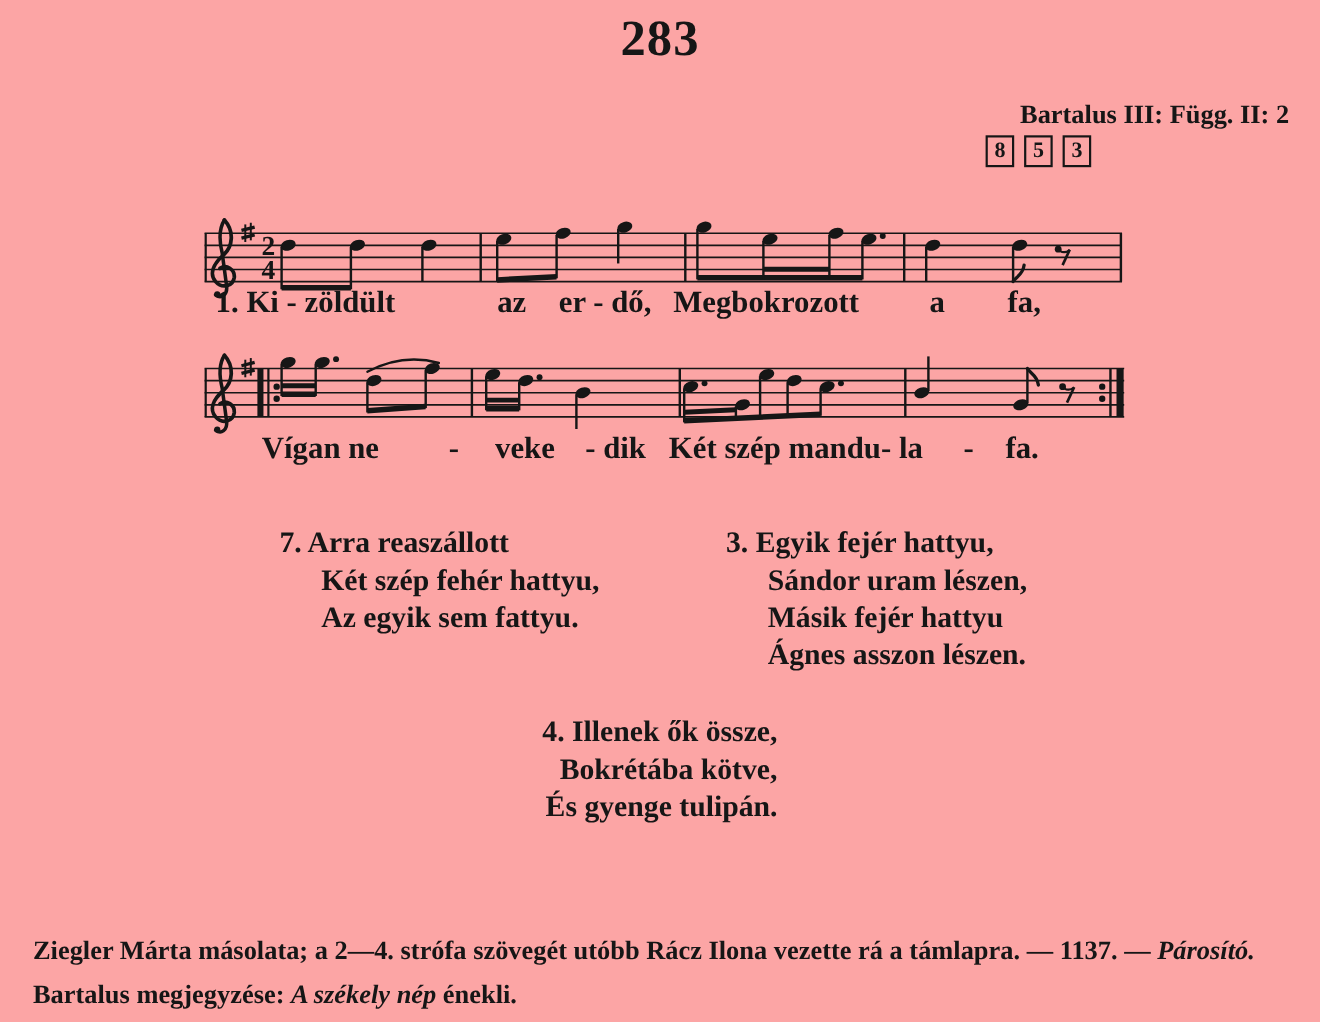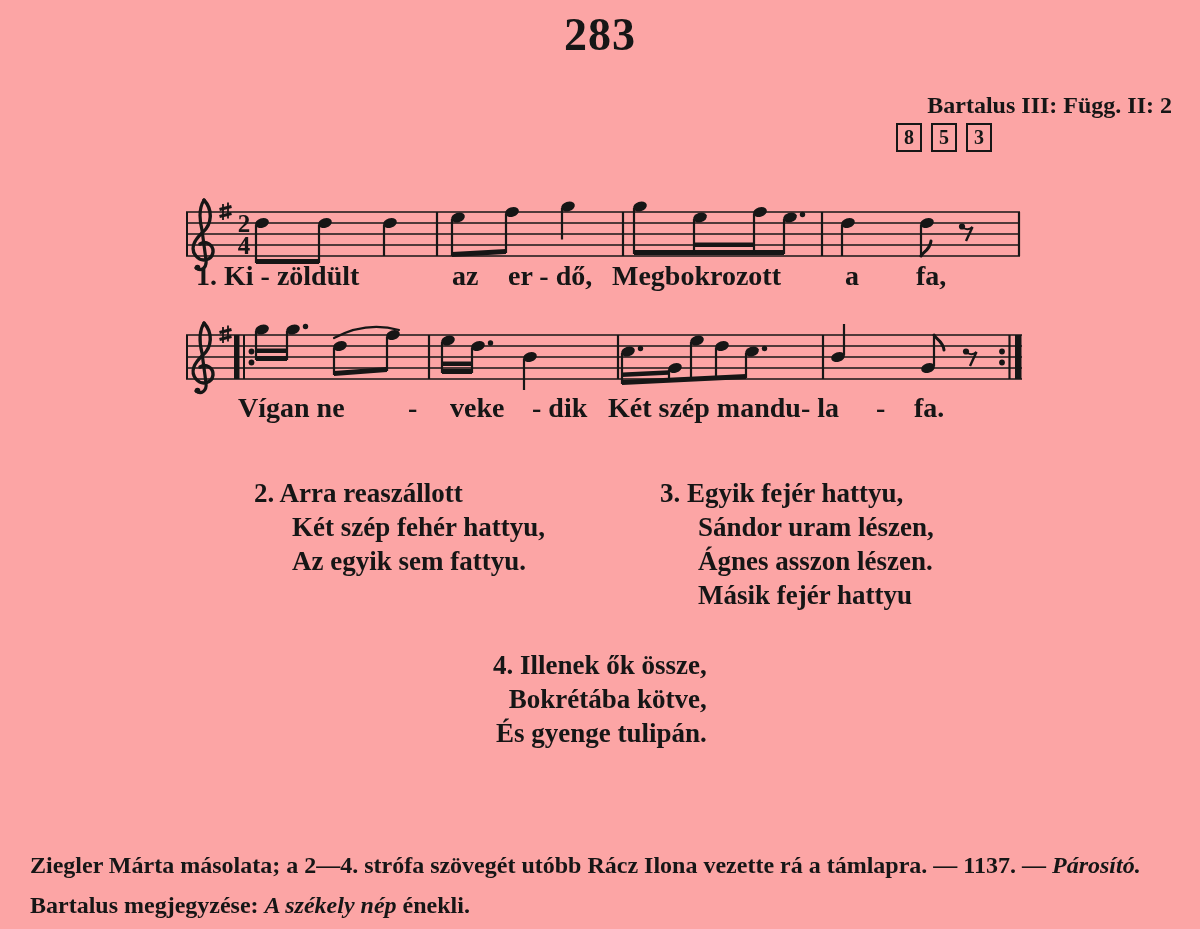--- a/index.html
+++ b/index.html
@@ -187,29 +187,29 @@
         <span class="lyric" style="left: 408px;">-</span>
         <span class="lyric" style="left: 450px;">veke</span>
         <span class="lyric" style="left: 532px;">- dik</span>
         <span class="lyric" style="left: 608px;">Két szép mandu- la</span>
         <span class="lyric" style="left: 876px;">-</span>
         <span class="lyric" style="left: 914px; text-align: center;">fa.</span>
       </div>
     </div>
   <div id="verses-root">
       <div class="verse" style="left: 254px; top: 476px;">
-        <div class="verse-line">2. Arra reaszállott</div>
+        <div class="verse-line">7. Arra reaszállott</div>
         <div class="verse-line cont">Két szép fehér hattyu,</div>
         <div class="verse-line cont">Az egyik sem fattyu.</div>
       </div>
       <div class="verse" style="left: 660px; top: 476px;">
         <div class="verse-line">3. Egyik fejér hattyu,</div>
         <div class="verse-line cont">Sándor uram lészen,</div>
+        <div class="verse-line cont">Másik fejér hattyu</div>
         <div class="verse-line cont">Ágnes asszon lészen.</div>
-        <div class="verse-line cont">Másik fejér hattyu</div>
       </div>
       <div class="verse" style="left: 458px; top: 648px; text-align: right;">
         <div class="verse-line">4. Illenek ők össze,</div>
         <div class="verse-line cont">Bokrétába kötve,</div>
         <div class="verse-line cont">És gyenge tulipán.</div>
       </div>
     </div>
   <div id="footnotes-root">
       <div class="footnote" style="top: 852px;"><span>Ziegler Márta másolata; a 2—4. strófa szövegét utóbb Rácz Ilona vezette rá a támlapra. — 1137. — </span><span class="it">Párosító.</span></div>
       <div class="footnote" style="top: 892px;"><span>Bartalus megjegyzése: </span><span class="it">A székely nép</span><span> énekli.</span></div>

